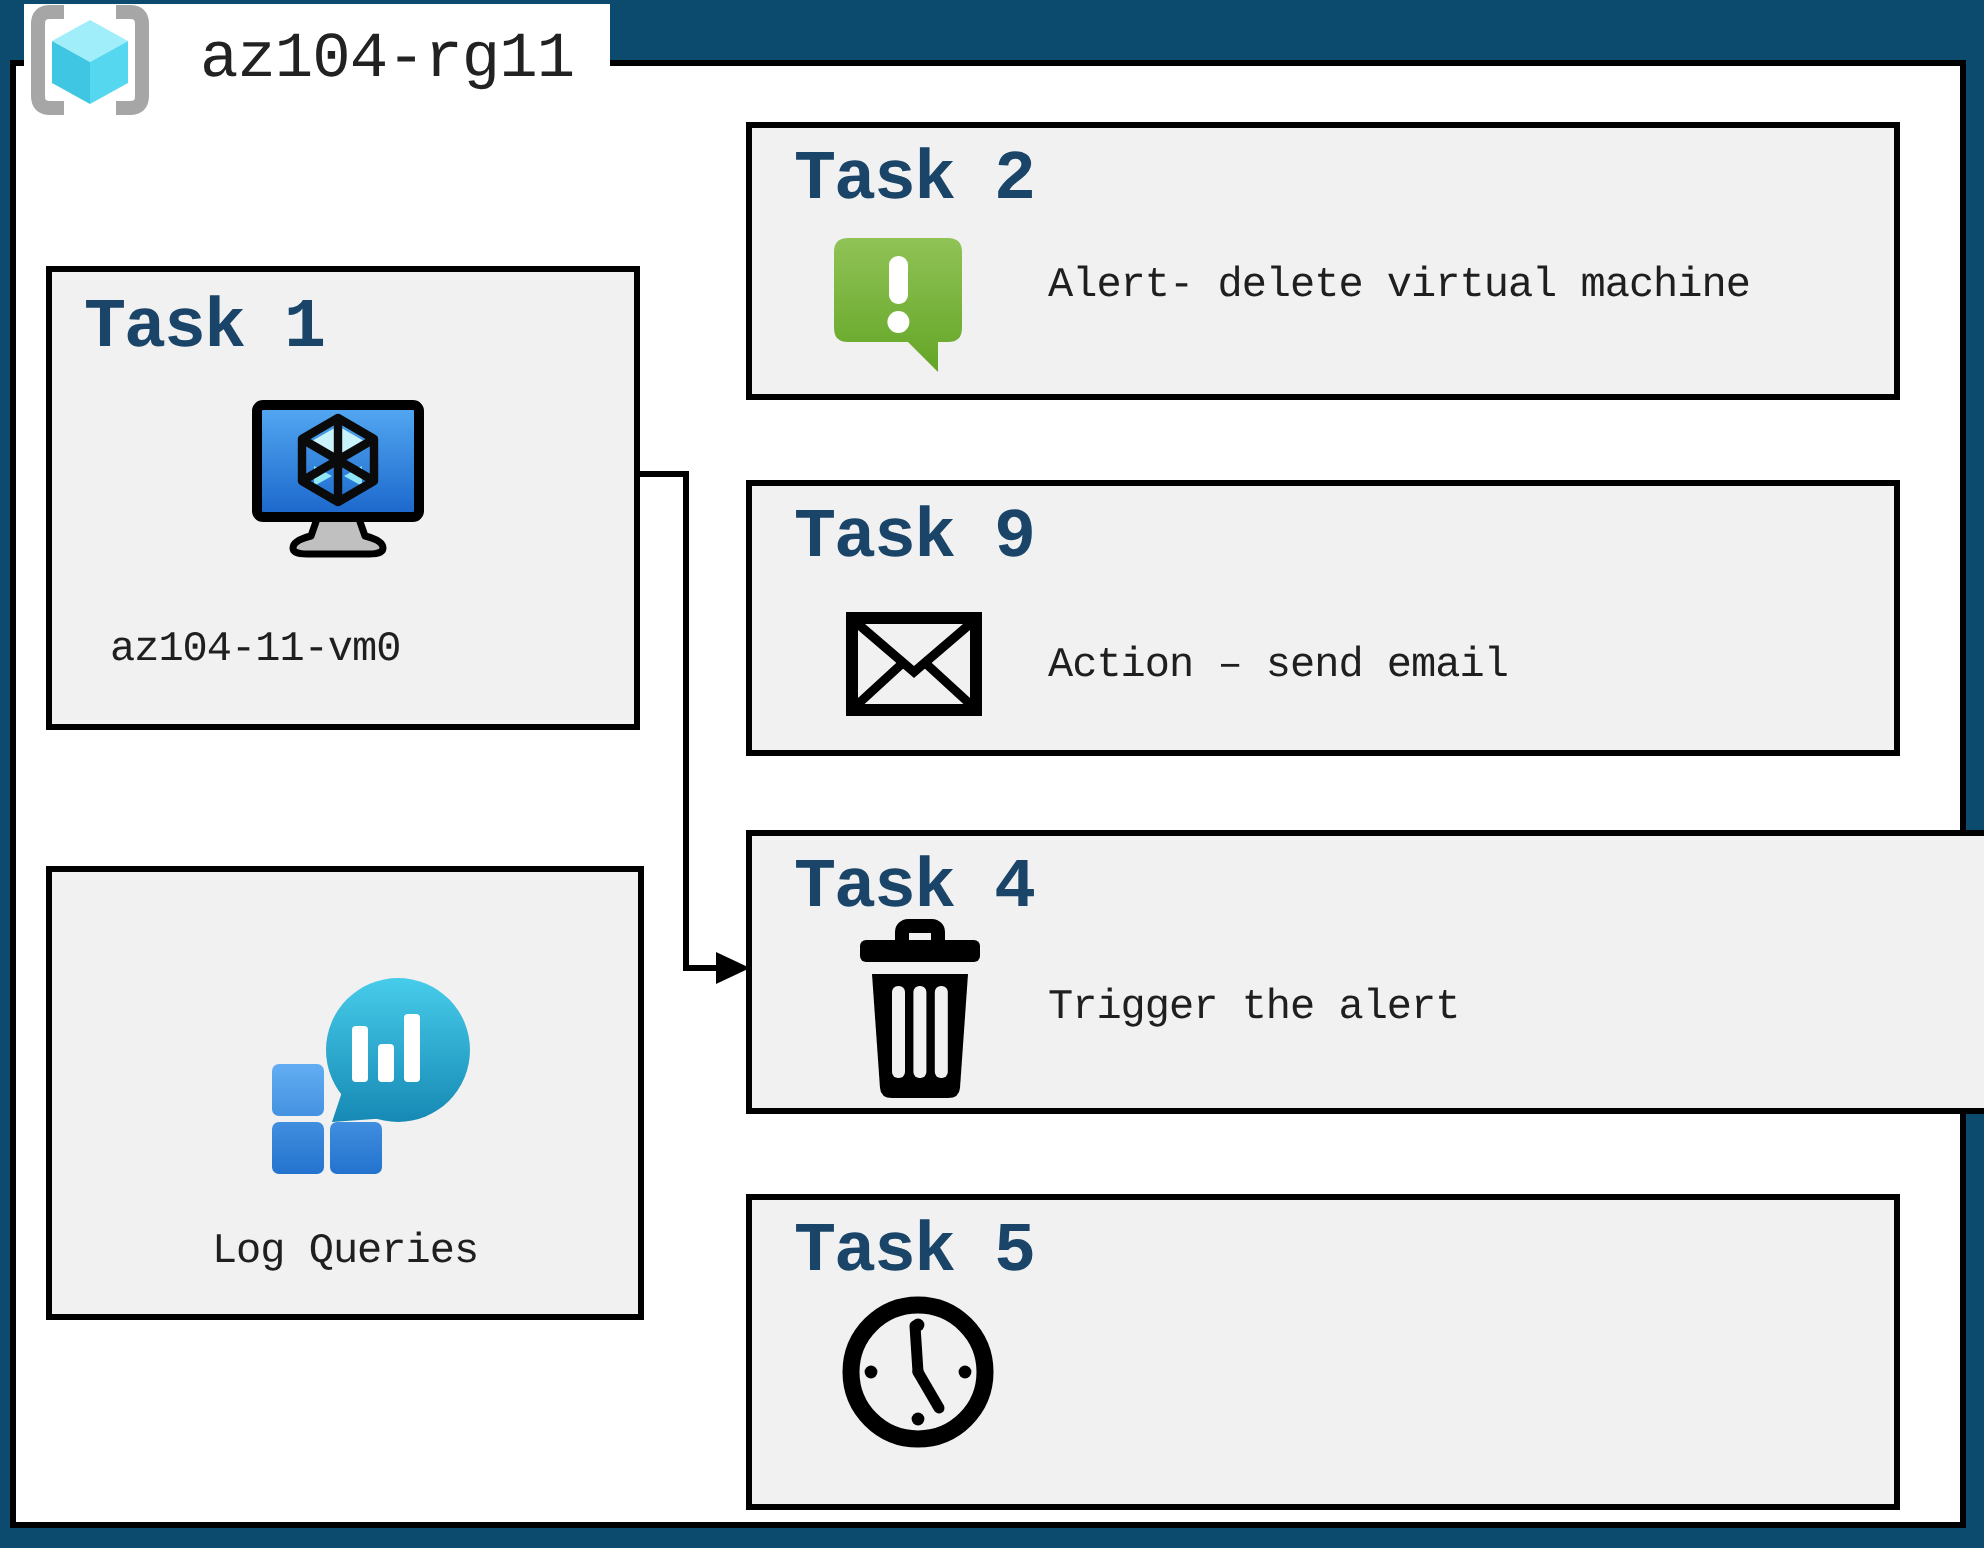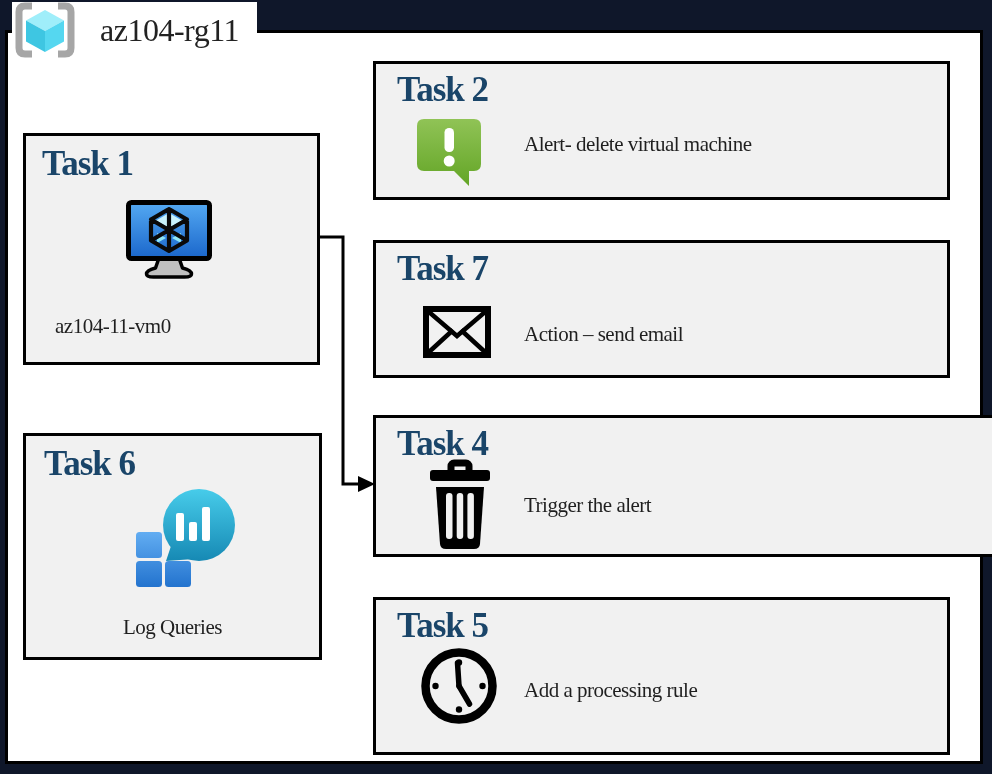--- a/index.html
+++ b/index.html
@@ -1,18 +1,18 @@
 <!DOCTYPE html>
 <html><head>
 <meta charset="utf-8">
 <style>
   html,body{margin:0;padding:0;background:#fff;}
   .stage{
-    position:relative;width:992px;height:774px;background:#0f172a;overflow:hidden;
-    font-family:Liberation Serif, serif;
+    position:relative;width:992px;height:774px;background:#0c4a6e;overflow:hidden;
+    font-family:Liberation Mono, monospace;
   }
   .outer-frame{
     position:absolute;left:5px;top:30px;width:978px;height:734px;
     border:3px solid #000;background:#fff;box-sizing:border-box;
   }
   .rg-header{
     position:absolute;left:12px;top:2px;height:56px;display:flex;align-items:center;
     background:#fff;padding-right:18px;z-index:5;
   }
   .rg-header .rg-icon-wrap{width:66px;height:58px;margin-right:22px;}
@@ -81,21 +81,20 @@
         <polygon points="43,13 56,20.5 43,28 30,20.5" fill="#C9F2FB"></polygon>
         <polygon points="31,33 40,38 31,43" fill="#8FE6F5"></polygon>
         <polygon points="55,33 46,38 55,43" fill="#8FE6F5"></polygon>
         <path d="M43,9 L61,19.5 L61,40.5 L43,51 L25,40.5 L25,19.5 Z M43,9 L43,30 M61,19.5 L43,30 M61,40.5 L43,30 M43,51 L43,30 M25,40.5 L43,30 M25,19.5 L43,30" fill="none" stroke="#0a0a0a" stroke-width="4.2" stroke-linejoin="round" stroke-linecap="round"></path>
       </svg>
     </div>
     <div class="task-label" style="left:29px;top:170px">az104-11-vm0</div>
   </div>
 
   <div class="task-box box-task6">
-    <div class="task-title" style="left:18px;top:8px">Task 6</div>
     <div class="icon" style="left:110px;top:52px">
       <svg viewBox="0 0 100 100" width="100" height="100">
         <defs>
           <linearGradient id="lgBal" gradientUnits="userSpaceOnUse" x1="0" y1="1" x2="0" y2="73">
             <stop offset="0" stop-color="#47CCEA"></stop>
               <stop offset="1" stop-color="#1689B4"></stop>
           </linearGradient>
           <linearGradient id="lgSq" gradientUnits="userSpaceOnUse" x1="0" y1="44" x2="0" y2="99">
             <stop offset="0" stop-color="#62ADF2"></stop>
               <stop offset="1" stop-color="#2373CE"></stop>
@@ -126,21 +125,21 @@
         </defs>
         <path d="M9,3 H59 Q66,3 66,10 V48 Q66,55 59,55 H54 V70 L39,55 H9 Q2,55 2,48 V10 Q2,3 9,3 Z" fill="url(#alG)"></path>
         <rect x="29.5" y="12" width="9.5" height="24" rx="4.5" fill="#fff"></rect>
         <circle cx="34.2" cy="45" r="5.5" fill="#fff"></circle>
       </svg>
     </div>
     <div class="task-label" style="left:148px;top:60px">Alert- delete virtual machine</div>
   </div>
 
   <div class="task-box box-task3">
-    <div class="task-title" style="left:21px;top:6px">Task 7</div>
+    <div class="task-title" style="left:21px;top:6px">Task 9</div>
     <div class="icon" style="left:47px;top:63px">
       <svg viewBox="0 0 68 52" width="68" height="52">
         <rect x="3" y="3" width="62" height="46" fill="none" stroke="#000" stroke-width="6"></rect>
         <path d="M6,6 L34,30 L62,6" fill="none" stroke="#000" stroke-width="4.5"></path>
         <path d="M6,46 L30,24 M62,46 L38,24" fill="none" stroke="#000" stroke-width="4.5"></path>
       </svg>
     </div>
     <div class="task-label" style="left:148px;top:71px">Action – send email</div>
   </div>
 
@@ -165,16 +164,15 @@
       <svg viewBox="0 0 80 80" width="80" height="80">
         <circle cx="40" cy="40" r="33.5" fill="none" stroke="#000" stroke-width="8.5"></circle>
         <circle cx="40" cy="16.5" r="3.2" fill="#000"></circle>
         <circle cx="63.5" cy="40" r="3.2" fill="#000"></circle>
         <circle cx="40" cy="63.5" r="3.2" fill="#000"></circle>
         <circle cx="16.5" cy="40" r="3.2" fill="#000"></circle>
         <path d="M40,40 L38.5,17" stroke="#000" stroke-width="5.5" stroke-linecap="round"></path>
         <path d="M40,40 L50.5,58" stroke="#000" stroke-width="5.5" stroke-linecap="round"></path>
       </svg>
     </div>
-    <div class="task-label" style="left:148px;top:70px">Add a processing rule</div>
   </div>
 
 </div>
 
 </body></html>

